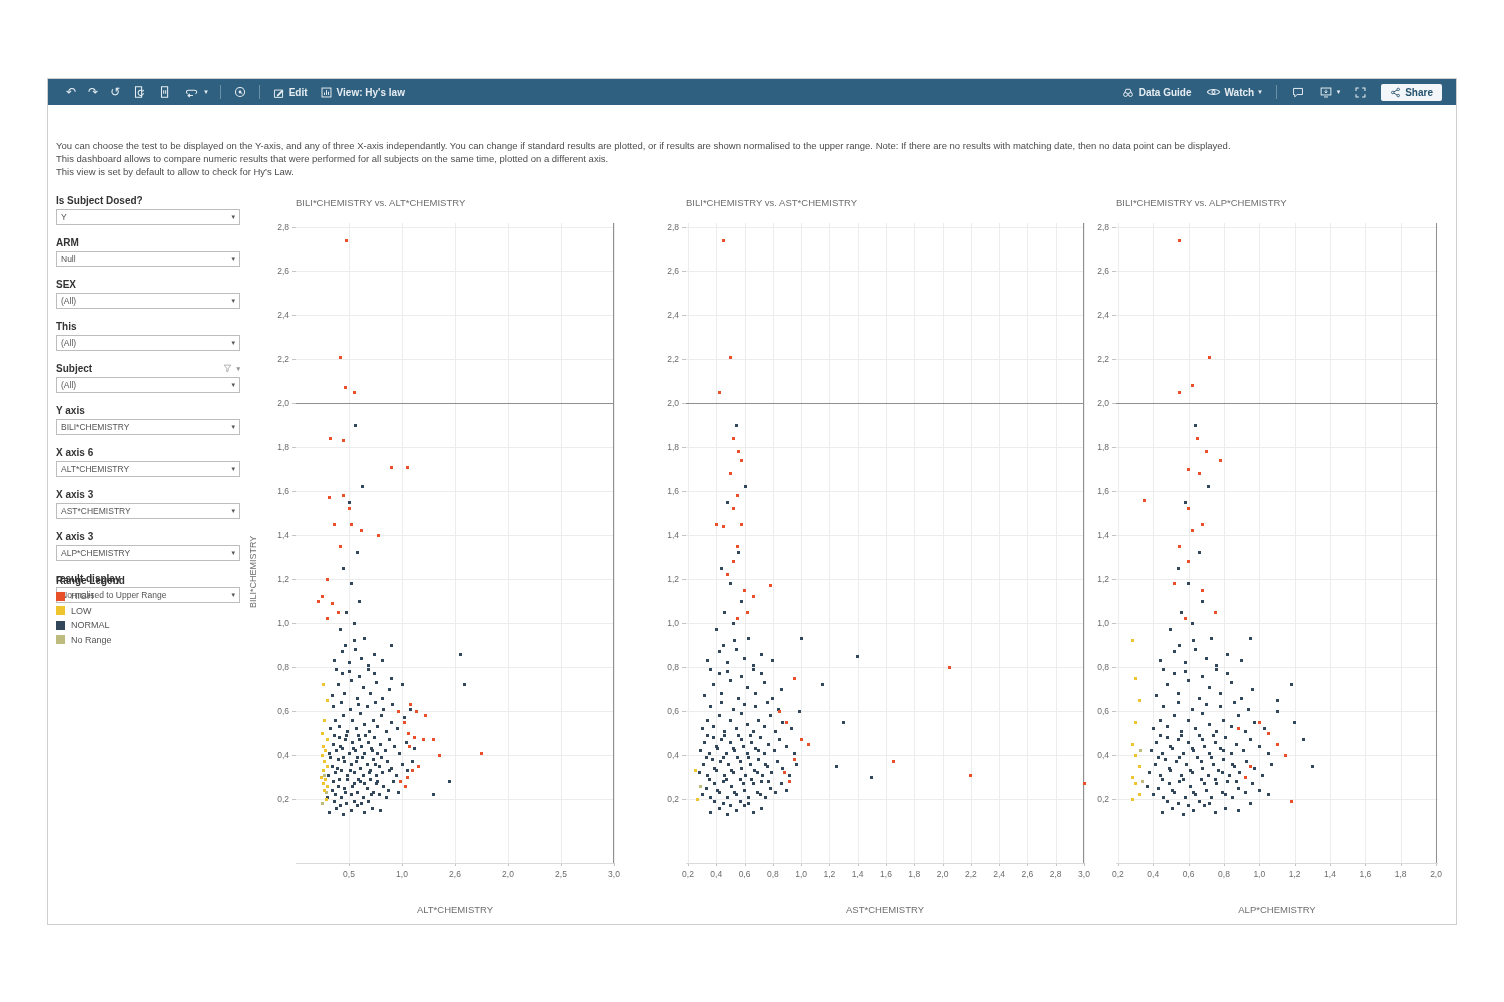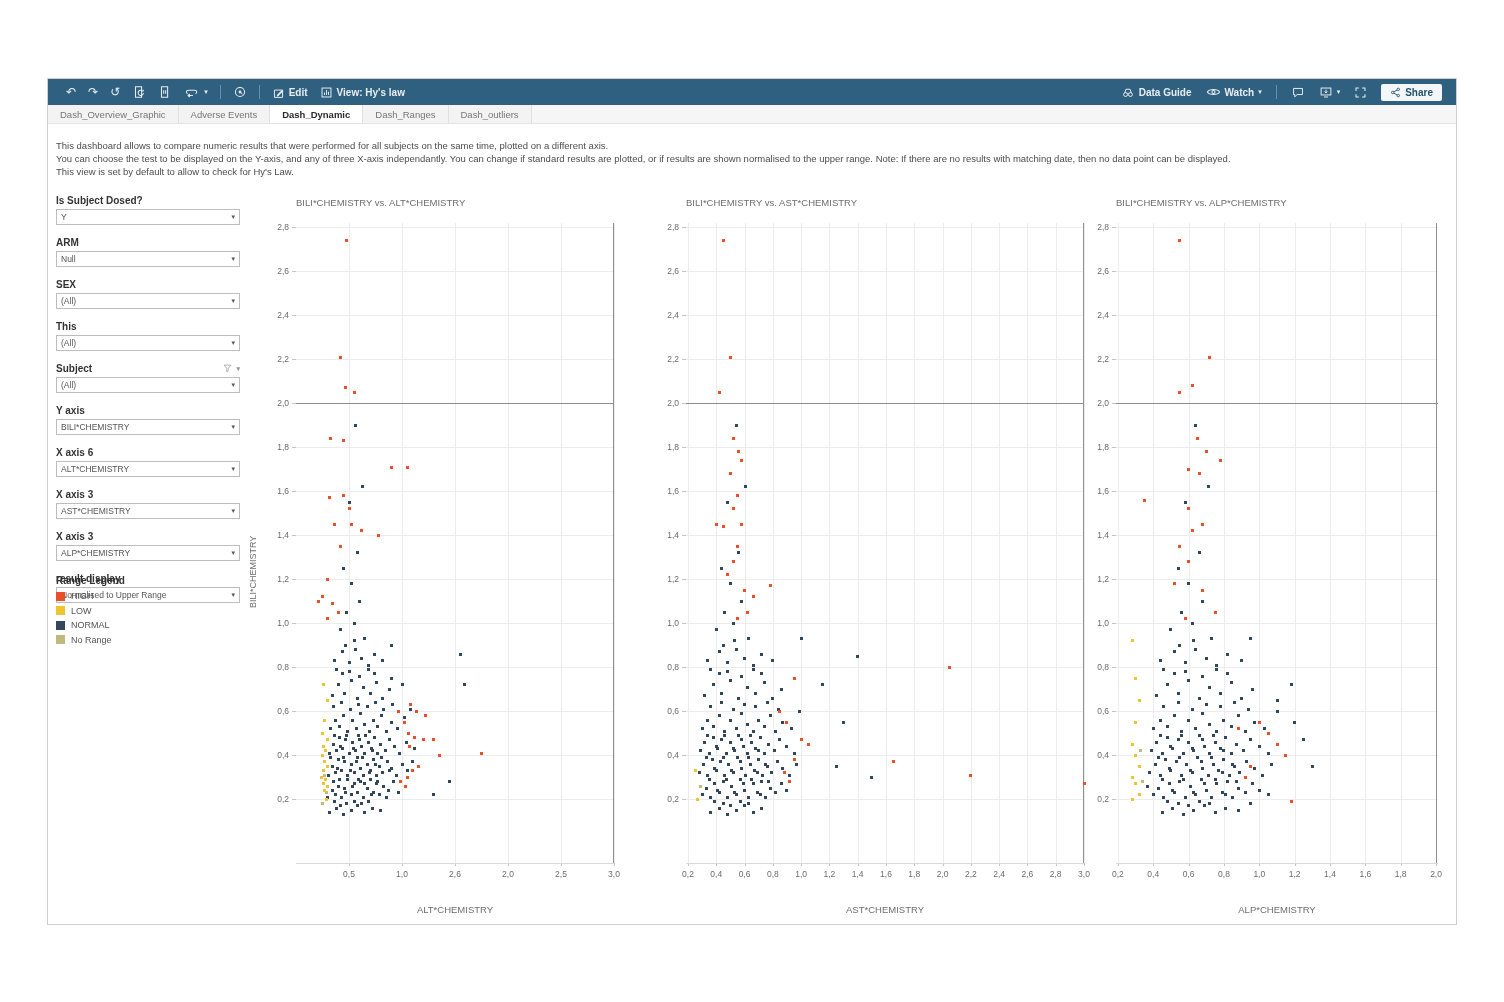--- a/index.html
+++ b/index.html
@@ -143,31 +143,24 @@
             <circle cx="12" cy="3.5" r="1.8"></circle>
             <circle cx="4" cy="8" r="1.8"></circle>
             <circle cx="12" cy="12.5" r="1.8"></circle>
             <path d="M5.6 7.1l4.8-2.7M5.6 8.9l4.8 2.7"></path>
           </svg>
         <span>Share</span>
       </span>
     </div>
   </div>
 
-  <div class="tabbar" id="tab-bar">
-      <div class="tab">Dash_Overview_Graphic</div>
-      <div class="tab">Adverse Events</div>
-      <div class="tab active">Dash_Dynamic</div>
-      <div class="tab">Dash_Ranges</div>
-      <div class="tab">Dash_outliers</div>
-    </div>
 
   <div class="desc">
+    <div>You can choose the test to be displayed on the Y-axis, and any of three X-axis independantly. You can change if standard results are plotted, or if results are shown normalised to the upper range. Note: If there are no results with matching date, then no data point can be displayed.</div>
     <div>This dashboard allows to compare numeric results that were performed for all subjects on the same time, plotted on a different axis.</div>
-    <div>You can choose the test to be displayed on the Y-axis, and any of three X-axis independantly. You can change if standard results are plotted, or if results are shown normalised to the upper range. Note: If there are no results with matching date, then no data point can be displayed.</div>
     <div>This view is set by default to allow to check for Hy's Law.</div>
   </div>
 
   <div class="sidebar" id="filter-list">
       <div class="fgroup">
         <div class="flabel-row">
           <div>Is Subject Dosed?</div>
         </div>
         <div class="fselect">
           <div>Y</div>

